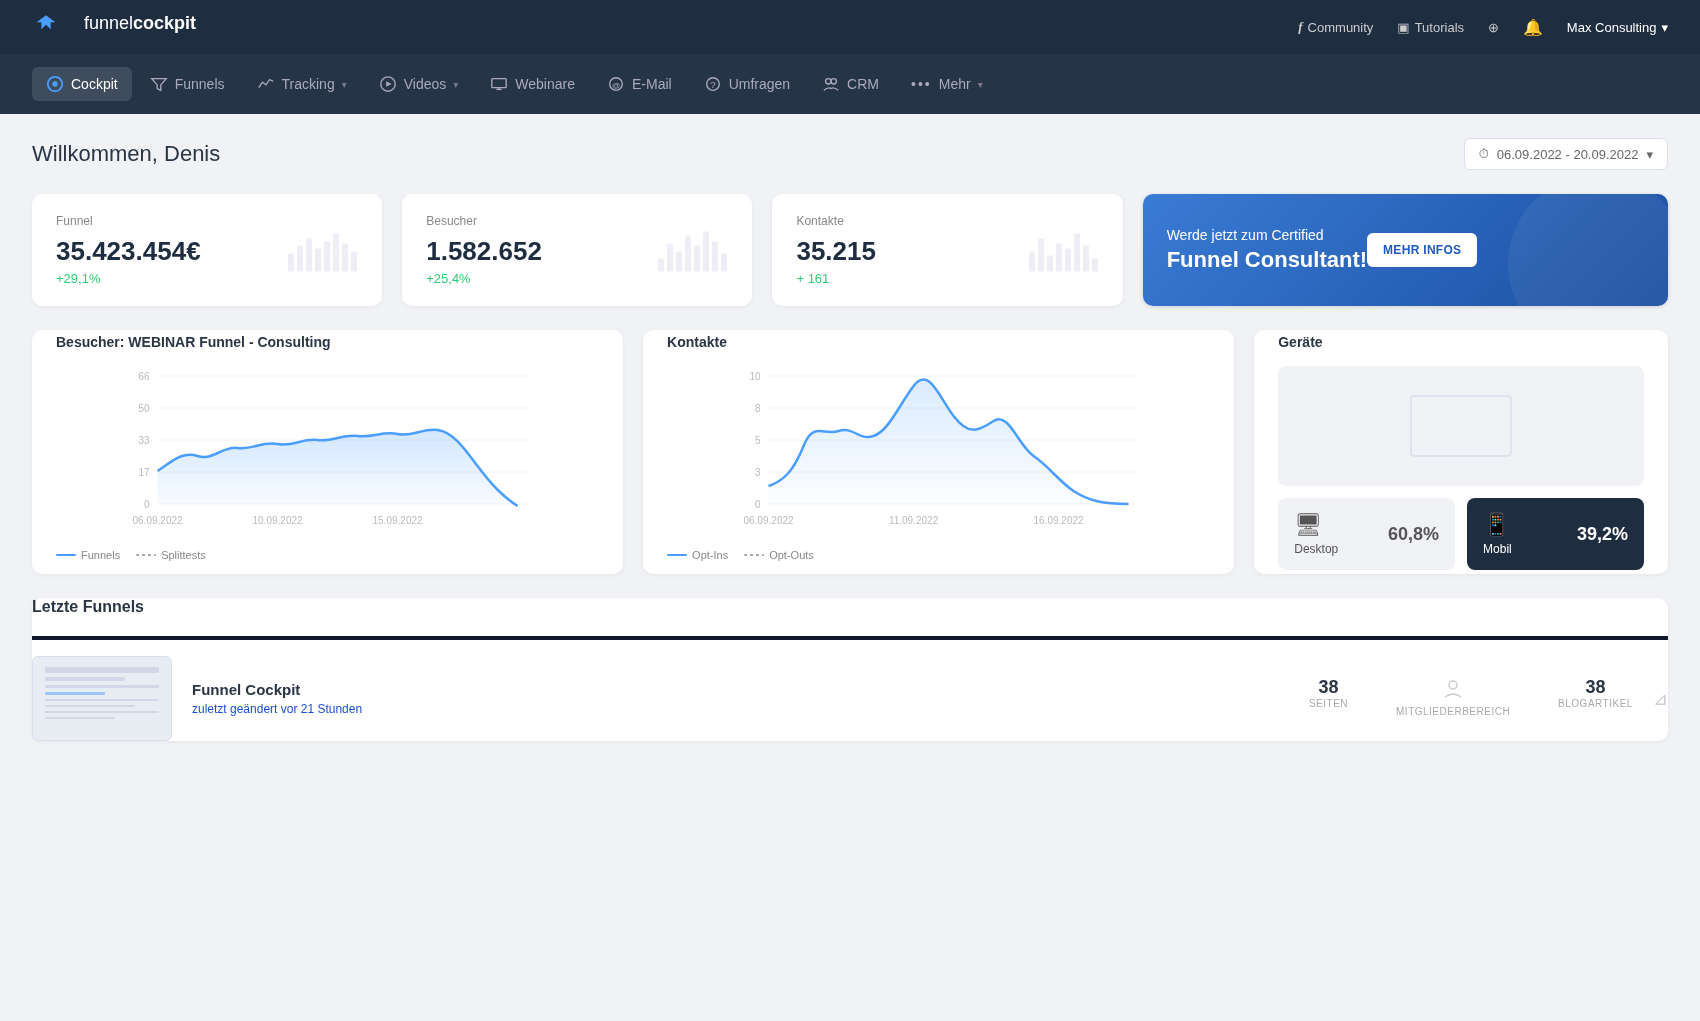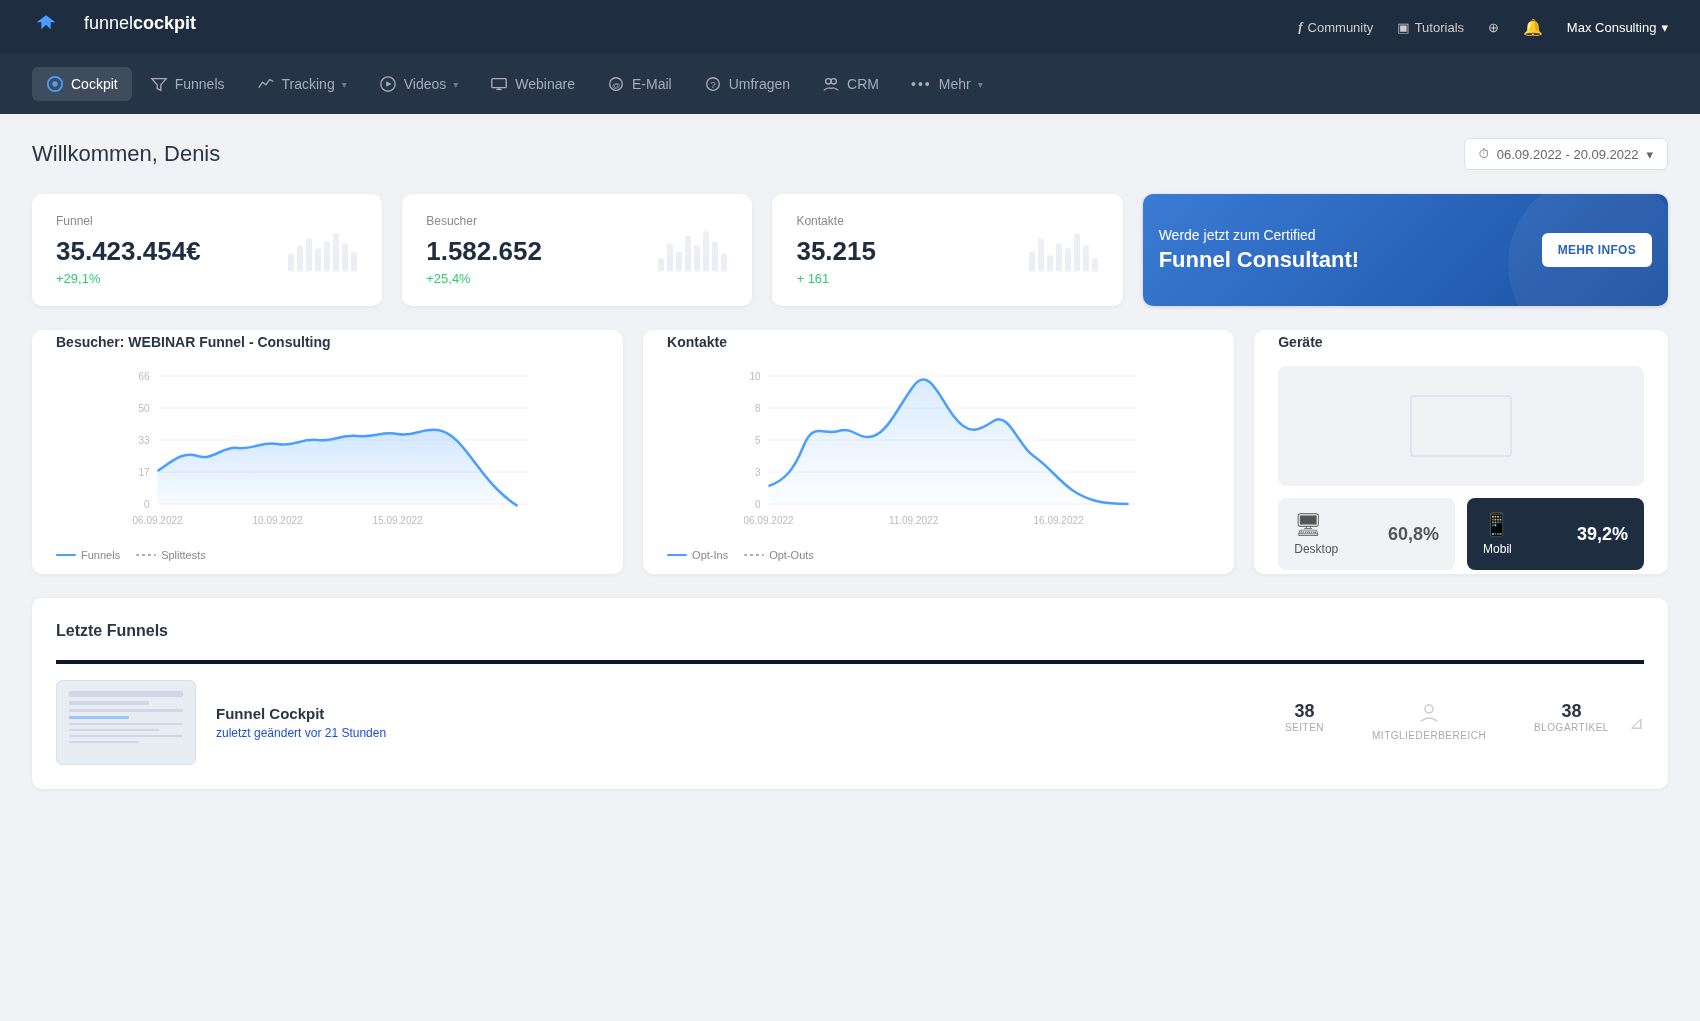--- a/index.html
+++ b/index.html
@@ -34,21 +34,21 @@
     
     .stats-row { display: grid; grid-template-columns: 1fr 1fr 1fr 1.5fr; gap: 20px; margin-bottom: 24px; }
     .stat-card { background: #fff; border-radius: 10px; padding: 20px 24px; position: relative; overflow: hidden; box-shadow: 0 1px 4px rgba(0,0,0,0.06); }
     .stat-label { color: #888; font-size: 12px; margin-bottom: 8px; }
     .stat-value { font-size: 26px; font-weight: 700; color: #1e2d40; }
     .stat-change { color: #2ecc71; font-size: 13px; margin-top: 4px; }
     .stat-change.positive { color: #2ecc71; }
     .stat-chart { position: absolute; right: 16px; top: 50%; transform: translateY(-50%); opacity: 0.5; }
 
     
-    .promo-card { background: linear-gradient(135deg, #3a7bd5, #1a4fa0); border-radius: 10px; padding: 16px; display: flex; align-items: center; justify-content: space-between; box-shadow: 0 1px 4px rgba(0,0,0,0.15); position: relative; overflow: hidden; }
+    .promo-card { background: linear-gradient(135deg, #3a7bd5, #1a4fa0); border-radius: 10px; padding: 24px; display: flex; align-items: center; box-shadow: 0 1px 4px rgba(0,0,0,0.15); position: relative; overflow: hidden; }
     .promo-card::before { content: ''; position: absolute; right: -20px; top: -20px; width: 180px; height: 180px; border-radius: 50%; background: rgba(255,255,255,0.06); }
     .promo-text { color: #fff; }
     .promo-text .sub { font-size: 14px; font-weight: 300; margin-bottom: 4px; }
     .promo-text .main { font-size: 22px; font-weight: 700; }
     .promo-btn { background: #fff; color: #1e5abf; font-size: 12px; font-weight: 700; padding: 10px 16px; border-radius: 6px; border: none; cursor: pointer; white-space: nowrap; text-transform: uppercase; letter-spacing: 0.3px; }
 
     
     .charts-row { display: grid; grid-template-columns: 1fr 1fr 0.7fr; gap: 20px; margin-bottom: 24px; }
     .chart-card { background: #fff; border-radius: 10px; padding: 4px 24px; box-shadow: 0 1px 4px rgba(0,0,0,0.06); }
     .chart-title { font-size: 14px; font-weight: 600; color: #2a3545; margin-bottom: 16px; }
@@ -67,21 +67,21 @@
     .device-container { display: flex; flex-direction: column; gap: 12px; margin-top: 16px; }
     .device-placeholder { background: #f0f2f5; border-radius: 8px; height: 120px; display: flex; align-items: center; justify-content: center; }
     .device-buttons { display: flex; gap: 12px; }
     .device-btn { flex: 1; border-radius: 8px; padding: 14px 16px; display: flex; align-items: center; justify-content: space-between; }
     .device-btn.desktop { background: #f0f2f5; color: #555; }
     .device-btn.mobile { background: #1e2d40; color: #fff; }
     .device-btn .device-label { font-size: 12px; font-weight: 500; }
     .device-btn .device-pct { font-size: 18px; font-weight: 700; }
 
     
-    .last-funnels-card { background: #fff; border-radius: 10px; padding: 24px; box-shadow: 0 1px 4px rgba(0,0,0,0.06); }
+    .last-funnels-card { background: #fff; border-radius: 10px; box-shadow: 0 1px 4px rgba(0,0,0,0.06); }
     .last-funnels-title { font-size: 16px; font-weight: 600; color: #2a3545; margin-bottom: 20px; }
     .funnel-row { display: flex; align-items: center; gap: 20px; border-top: 4px solid #0f172a; padding: 16px 0 0; }
     .funnel-thumb { width: 140px; height: 85px; background: #e8edf4; border-radius: 6px; overflow: hidden; flex-shrink: 0; display: flex; align-items: center; justify-content: center; font-size: 10px; color: #aaa; border: 1px solid #dde; }
     .funnel-info { flex: 1; }
     .funnel-name { font-size: 15px; font-weight: 600; color: #2a3545; margin-bottom: 4px; }
     .funnel-time { font-size: 12px; color: #1d4ed8; }
     .funnel-stats { display: flex; gap: 48px; margin-left: 36px; }
     .funnel-stat { text-align: center; }
     .funnel-stat-label { font-size: 10px; text-transform: uppercase; letter-spacing: 0.5px; color: #aaa; margin-bottom: 4px; }
     .funnel-stat-value { font-size: 18px; font-weight: 600; color: #2a3545; }

